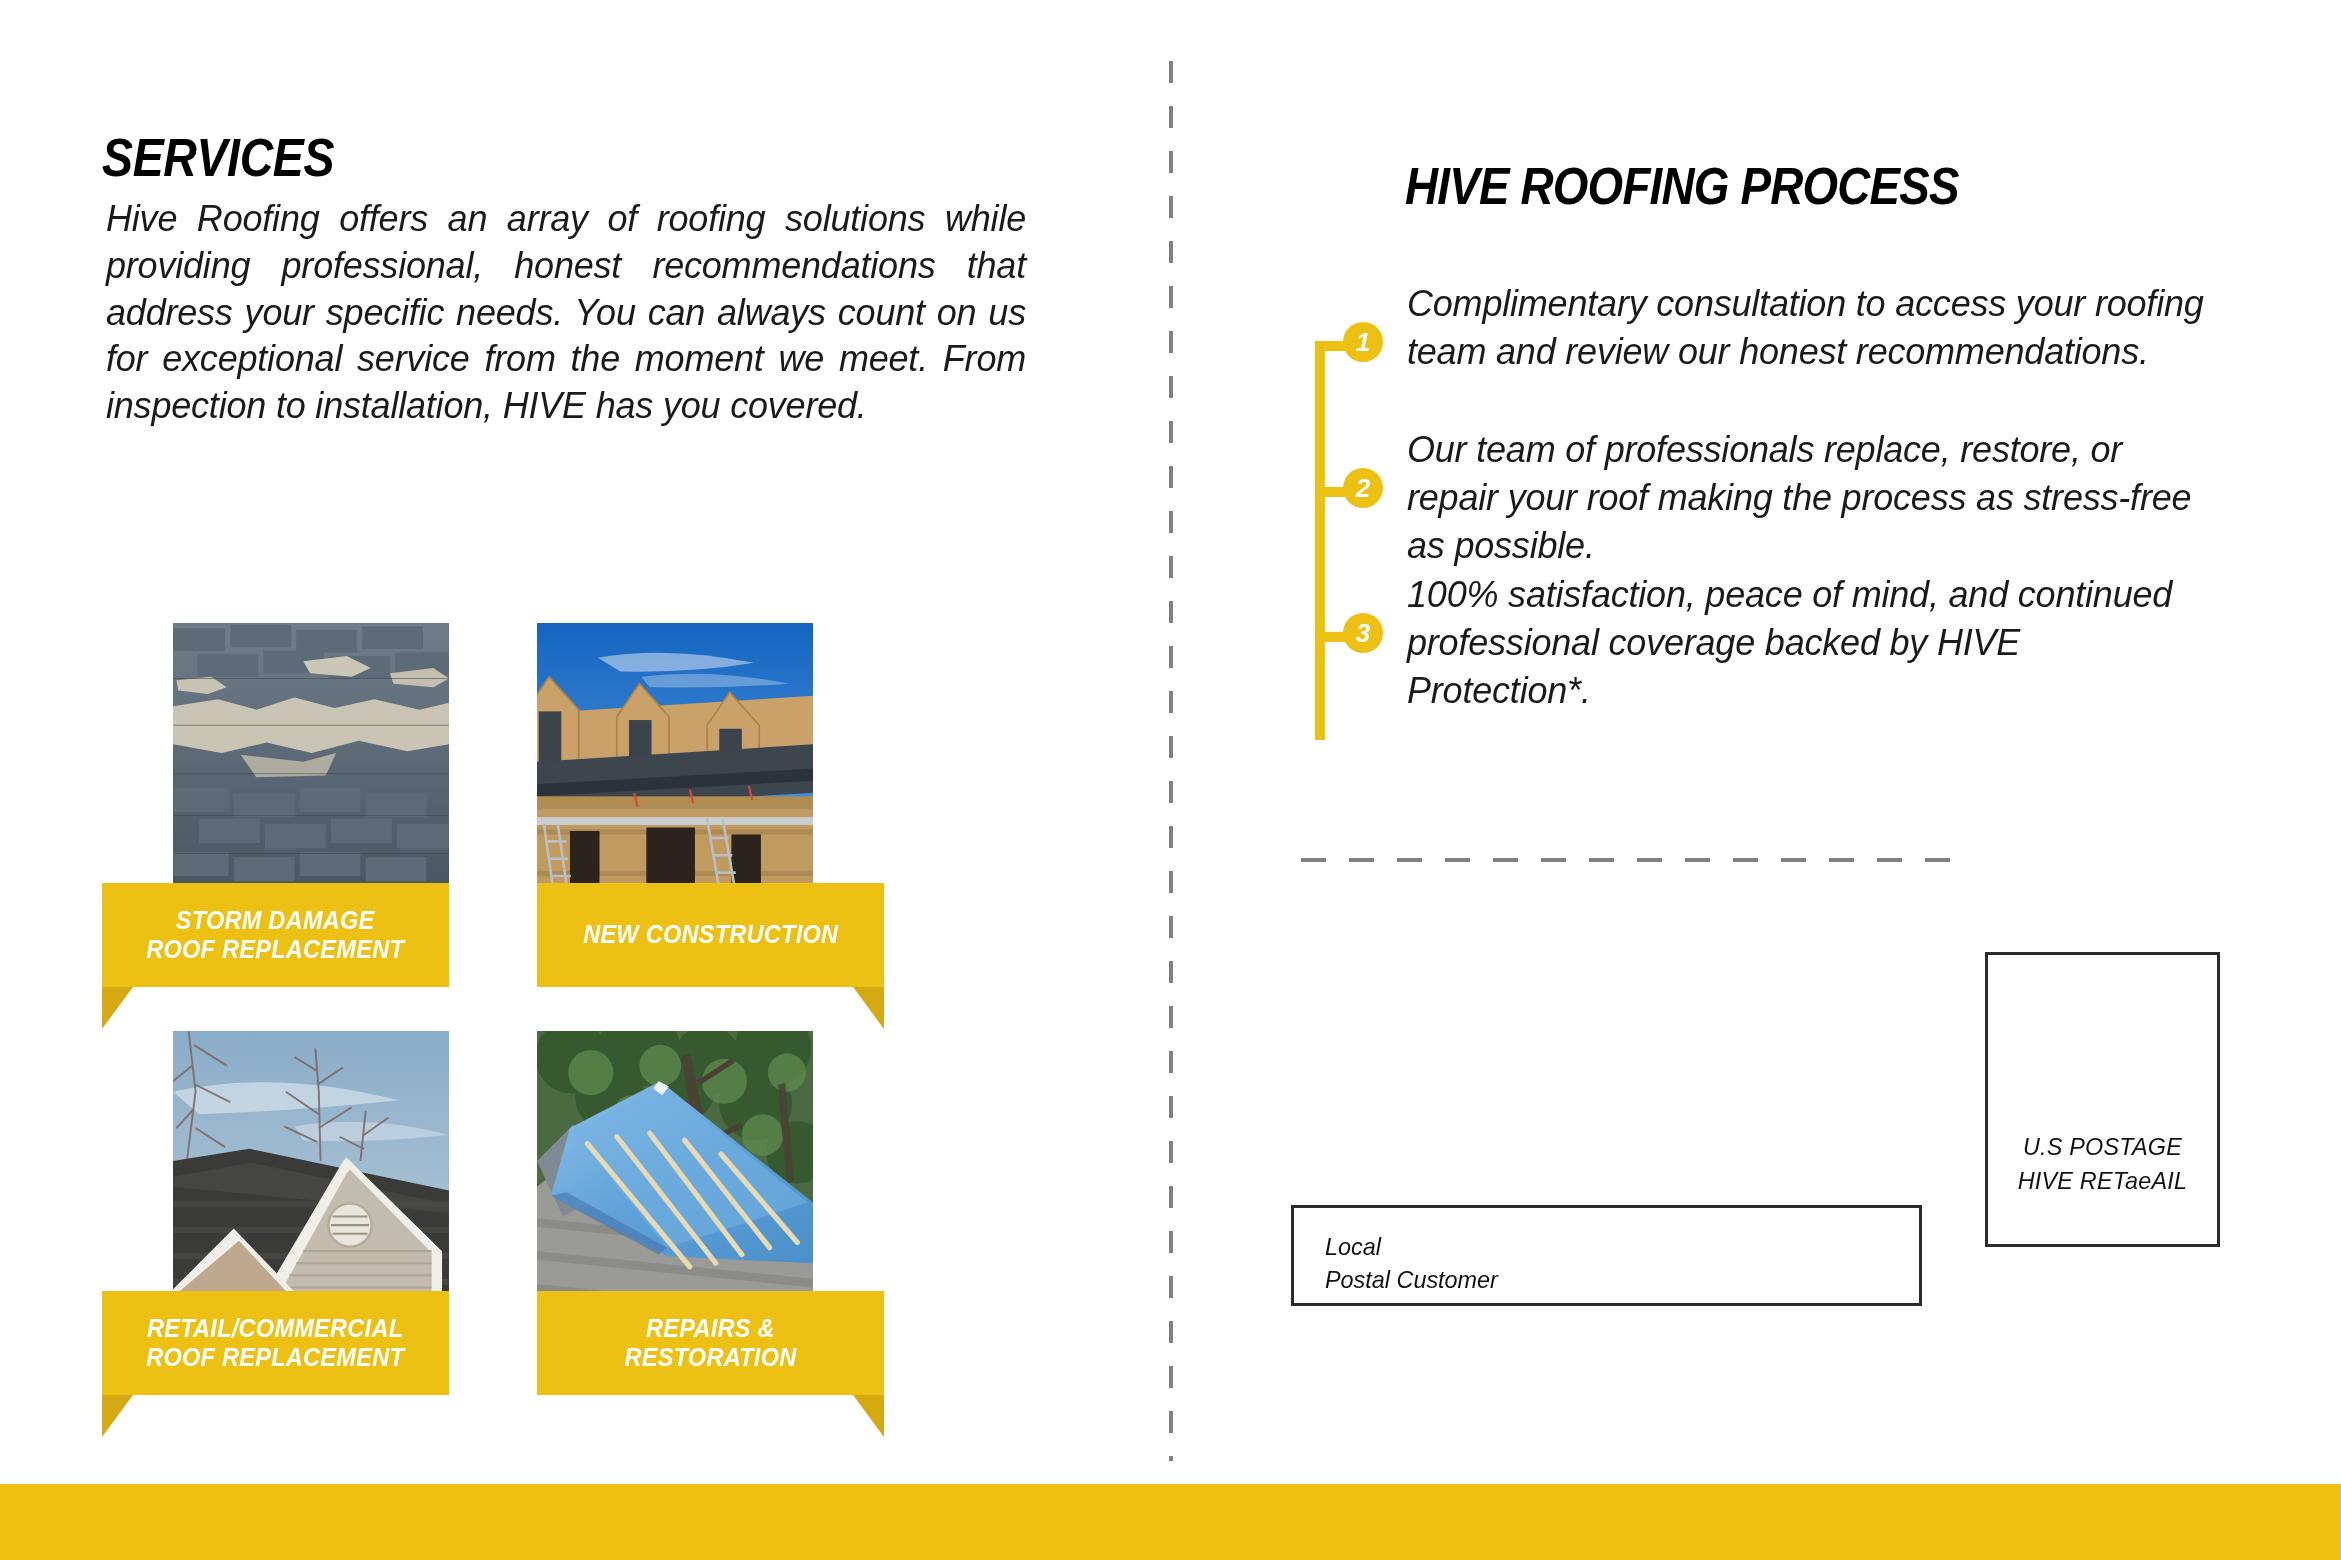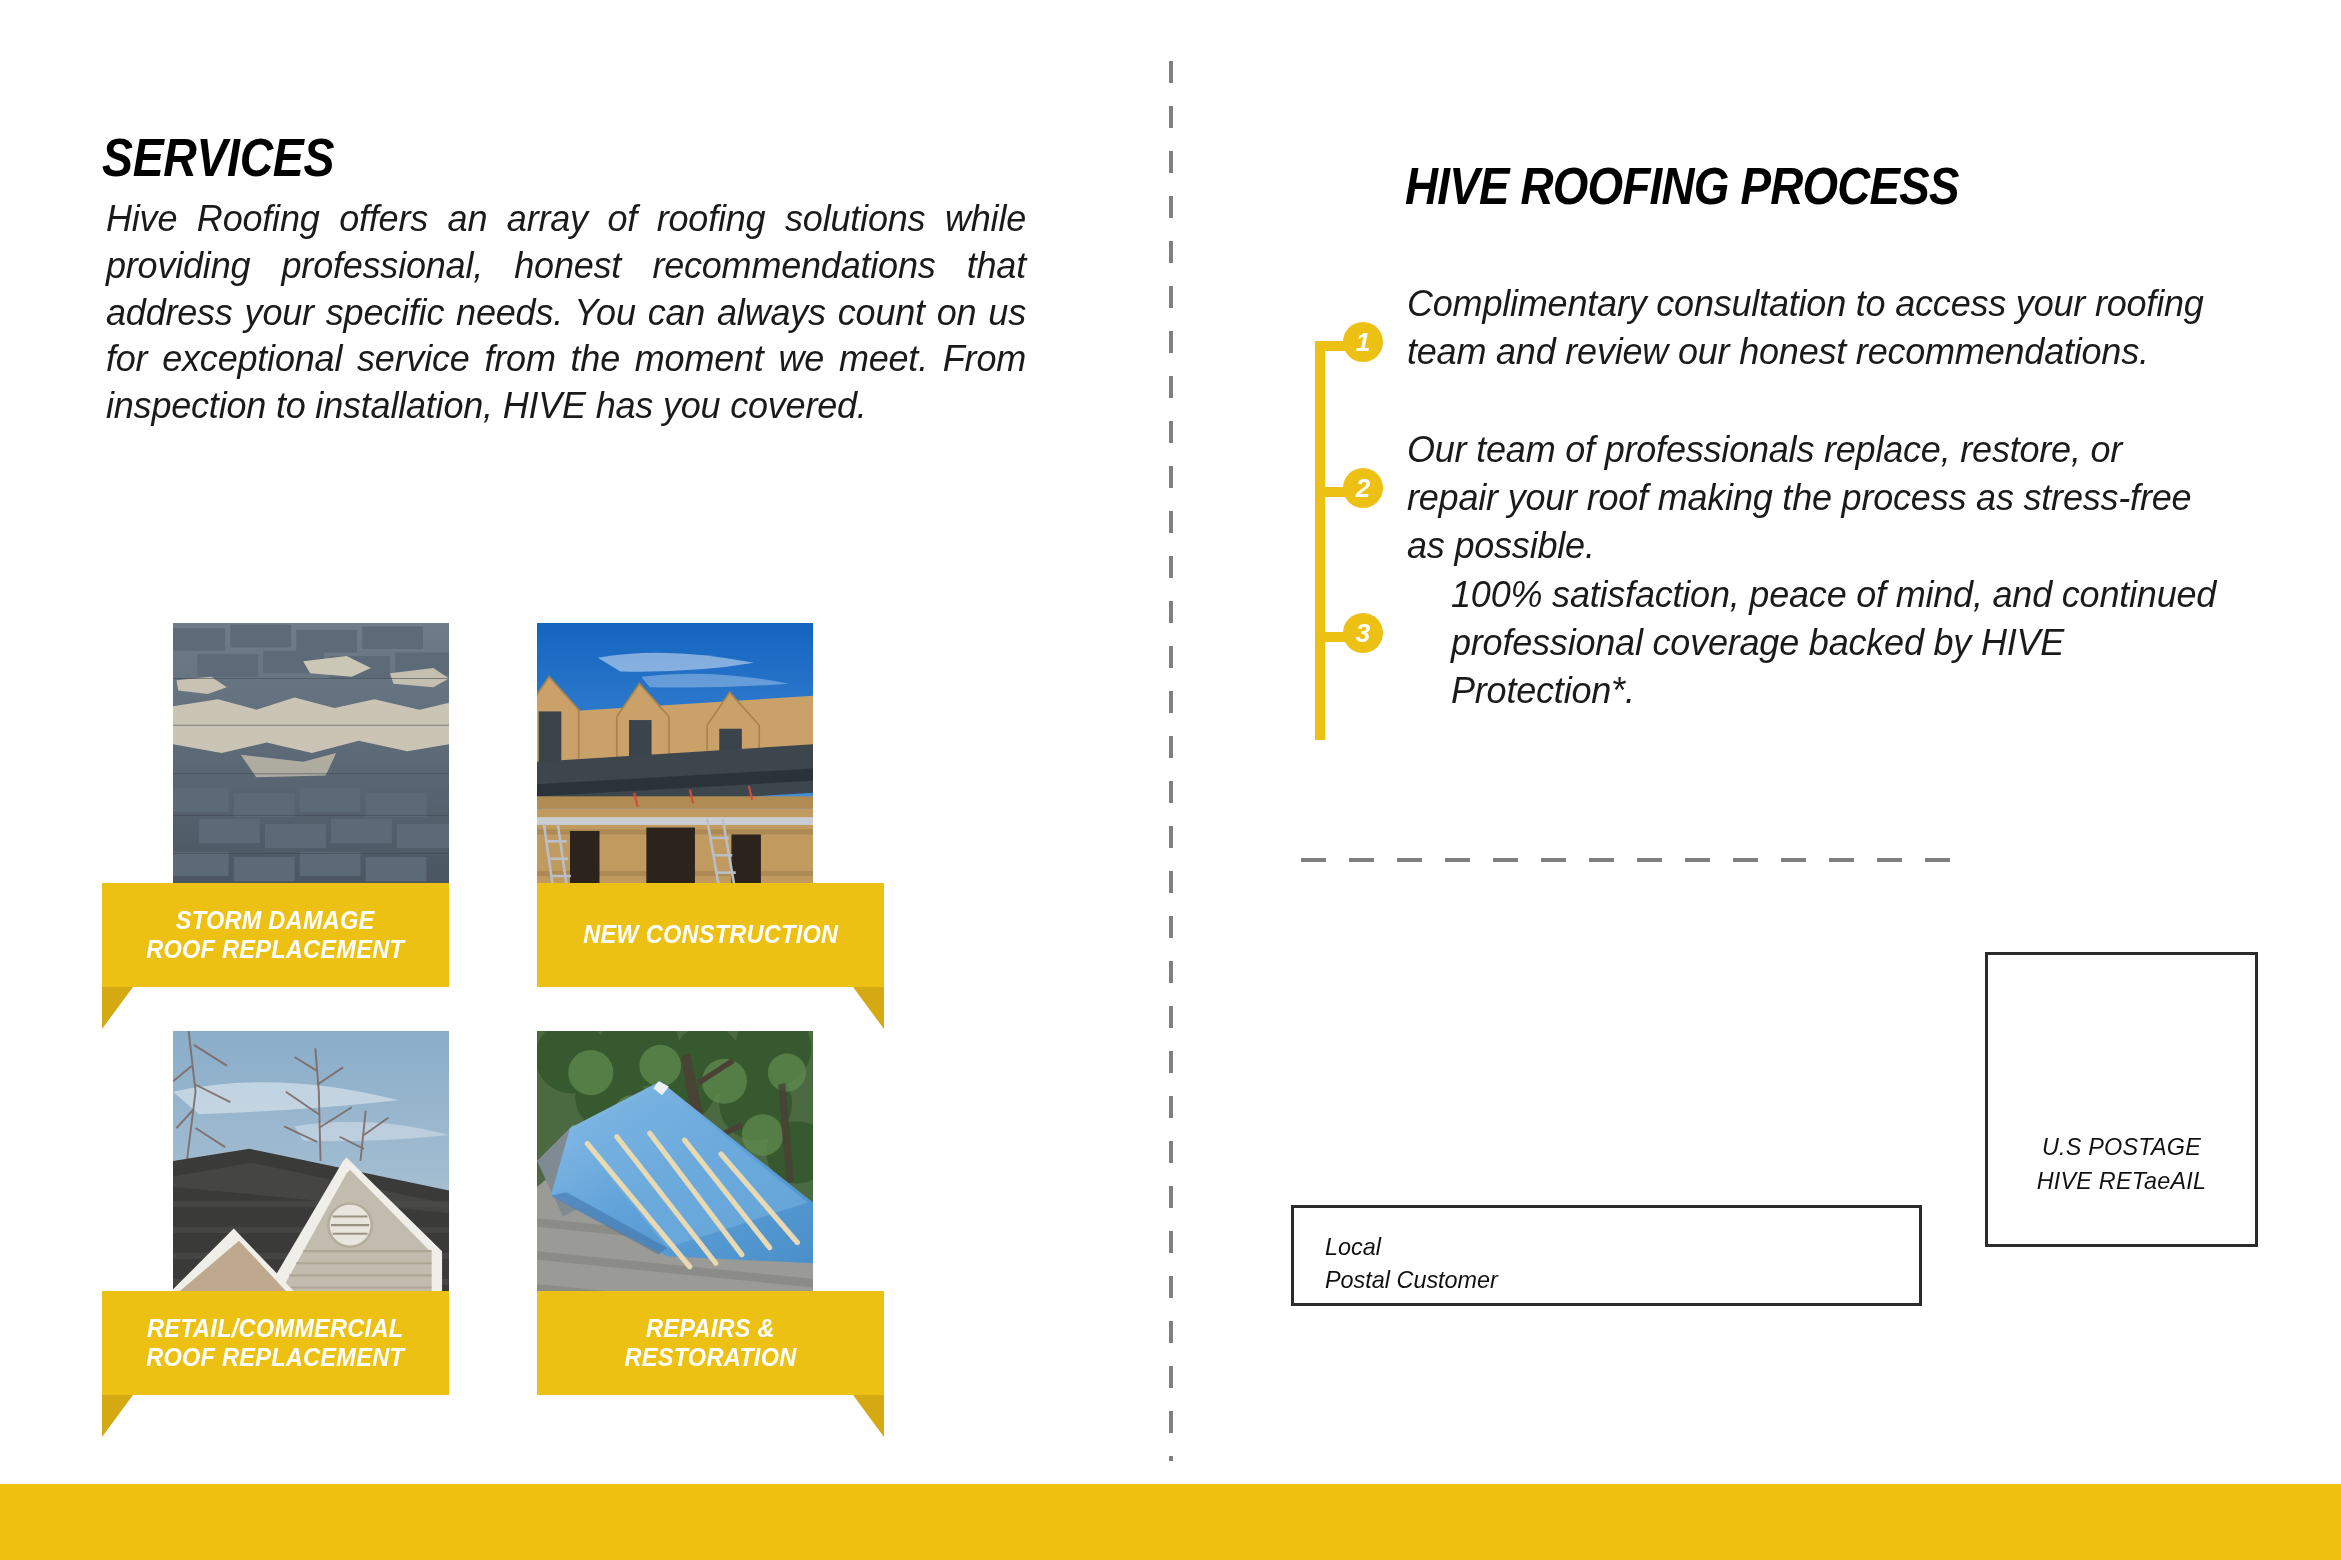--- a/index.html
+++ b/index.html
@@ -236,21 +236,21 @@
     line-height: 1.33;
     color: #1a1a1a;
     letter-spacing: -0.2px;
   }
 
   
   .postage-box {
     position: absolute;
     left: 1985px;
     top: 952px;
-    width: 273px;
+    width: 235px;
     height: 295px;
     border: 3.5px solid #2b2b2b;
     box-sizing: border-box;
     display: flex;
     flex-direction: column;
     align-items: center;
     justify-content: flex-end;
     padding-bottom: 45px;
     background: #ffffff;
   }
@@ -540,21 +540,21 @@
 
     <div class="step" style="top:186px;">
       <div class="step-connector" style="top:19px;"></div>
       <div class="step-badge" style="top:0px;">2</div>
       <div class="step-text" style="top:-42px;">Our team of professionals replace, restore, or repair your roof making the process as stress-free as possible.</div>
     </div>
 
     <div class="step" style="top:331px;">
       <div class="step-connector" style="top:19px;"></div>
       <div class="step-badge" style="top:0px;">3</div>
-      <div class="step-text" style="top:-42px;margin-left:44px;">100% satisfaction, peace of mind, and continued professional coverage backed by HIVE Protection*.</div>
+      <div class="step-text" style="top:-42px;">100% satisfaction, peace of mind, and continued professional coverage backed by HIVE Protection*.</div>
     </div>
   </div>
 
   <div class="postage-box">
     <div class="postage-line">U.S POSTAGE</div>
     <div class="postage-line">HIVE RETaeAIL</div>
   </div>
 
   <div class="address-box">
     <div class="address-line">Local</div>

